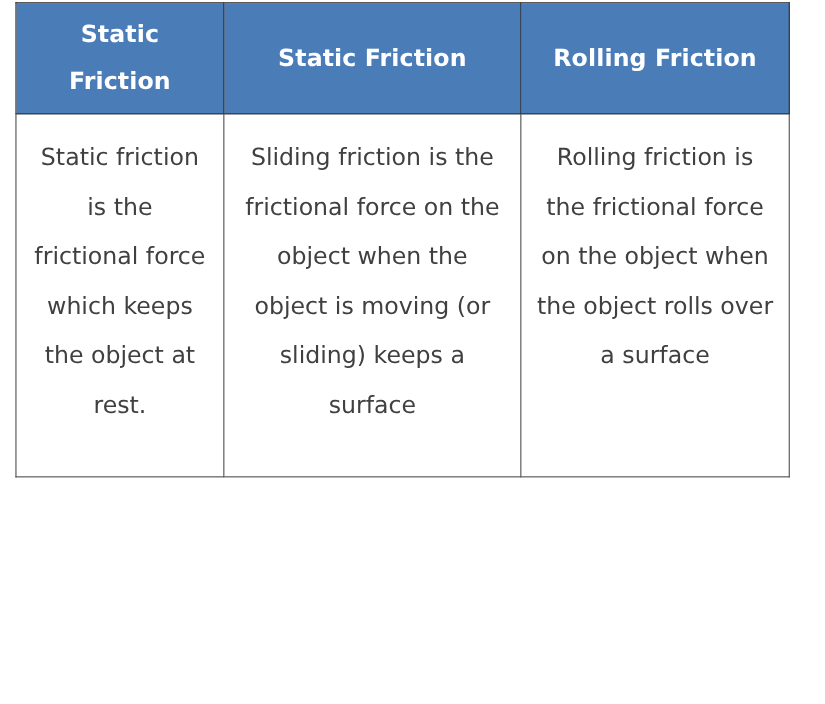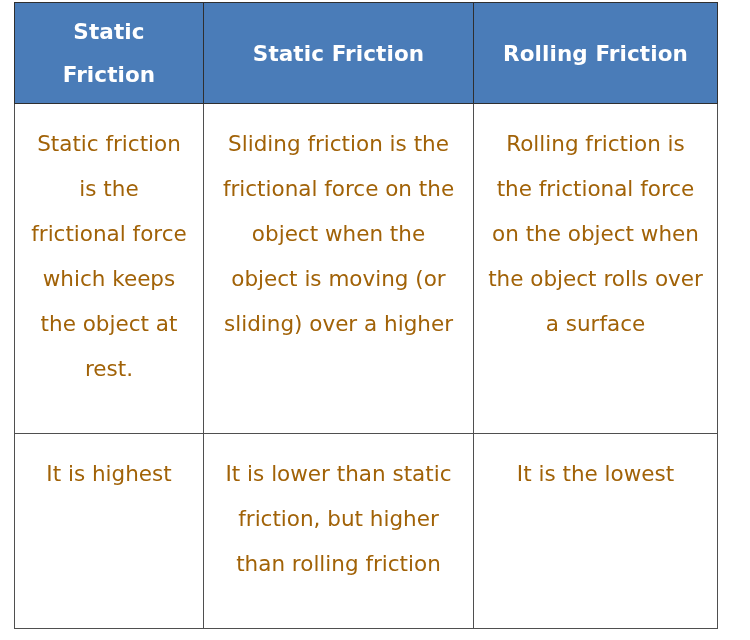--- a/index.html
+++ b/index.html
@@ -40,21 +40,21 @@
     line-height: 43px;
     text-align: center;
     vertical-align: middle;
     padding: 7px 10px;
     height: 88px;
     box-sizing: border-box;
     border: 1px solid #2f2f2f;
     letter-spacing: 0.1px;
   }
   .comparison-table tbody td {
-    color: #a16207;
+    color: #404040;
     font-size: 21.5px;
     line-height: 45px;
     text-align: center;
     vertical-align: top;
     padding: 17px 14px 14px 14px;
     box-sizing: border-box;
     border: 1px solid #4f4f4f;
     background: #ffffff;
   }
   .comparison-table tbody tr.row-desc td { height: 330px; }
@@ -81,33 +81,22 @@
         <th>Static Friction</th>
         <th>Rolling Friction</th>
       </tr>
     </thead>
     <tbody>
       <tr class="row-desc">
         <td>
           <span class="cell-text">Static friction is the frictional force which keeps the object at rest.</span>
         </td>
         <td>
-          <span class="cell-text">Sliding friction is the frictional force on the object when the object is moving (or sliding) over a higher</span>
+          <span class="cell-text">Sliding friction is the frictional force on the object when the object is moving (or sliding) keeps a surface</span>
         </td>
         <td>
           <span class="cell-text">Rolling friction is the frictional force on the object when the object rolls over a surface</span>
-        </td>
-      </tr>
-      <tr class="row-magnitude">
-        <td>
-          <span class="cell-text">It is highest</span>
-        </td>
-        <td>
-          <span class="cell-text">It is lower than static friction, but higher than rolling friction</span>
-        </td>
-        <td>
-          <span class="cell-text">It is the lowest</span>
         </td>
       </tr>
     </tbody>
   </table>
 
 </div>
 
 </body></html>

